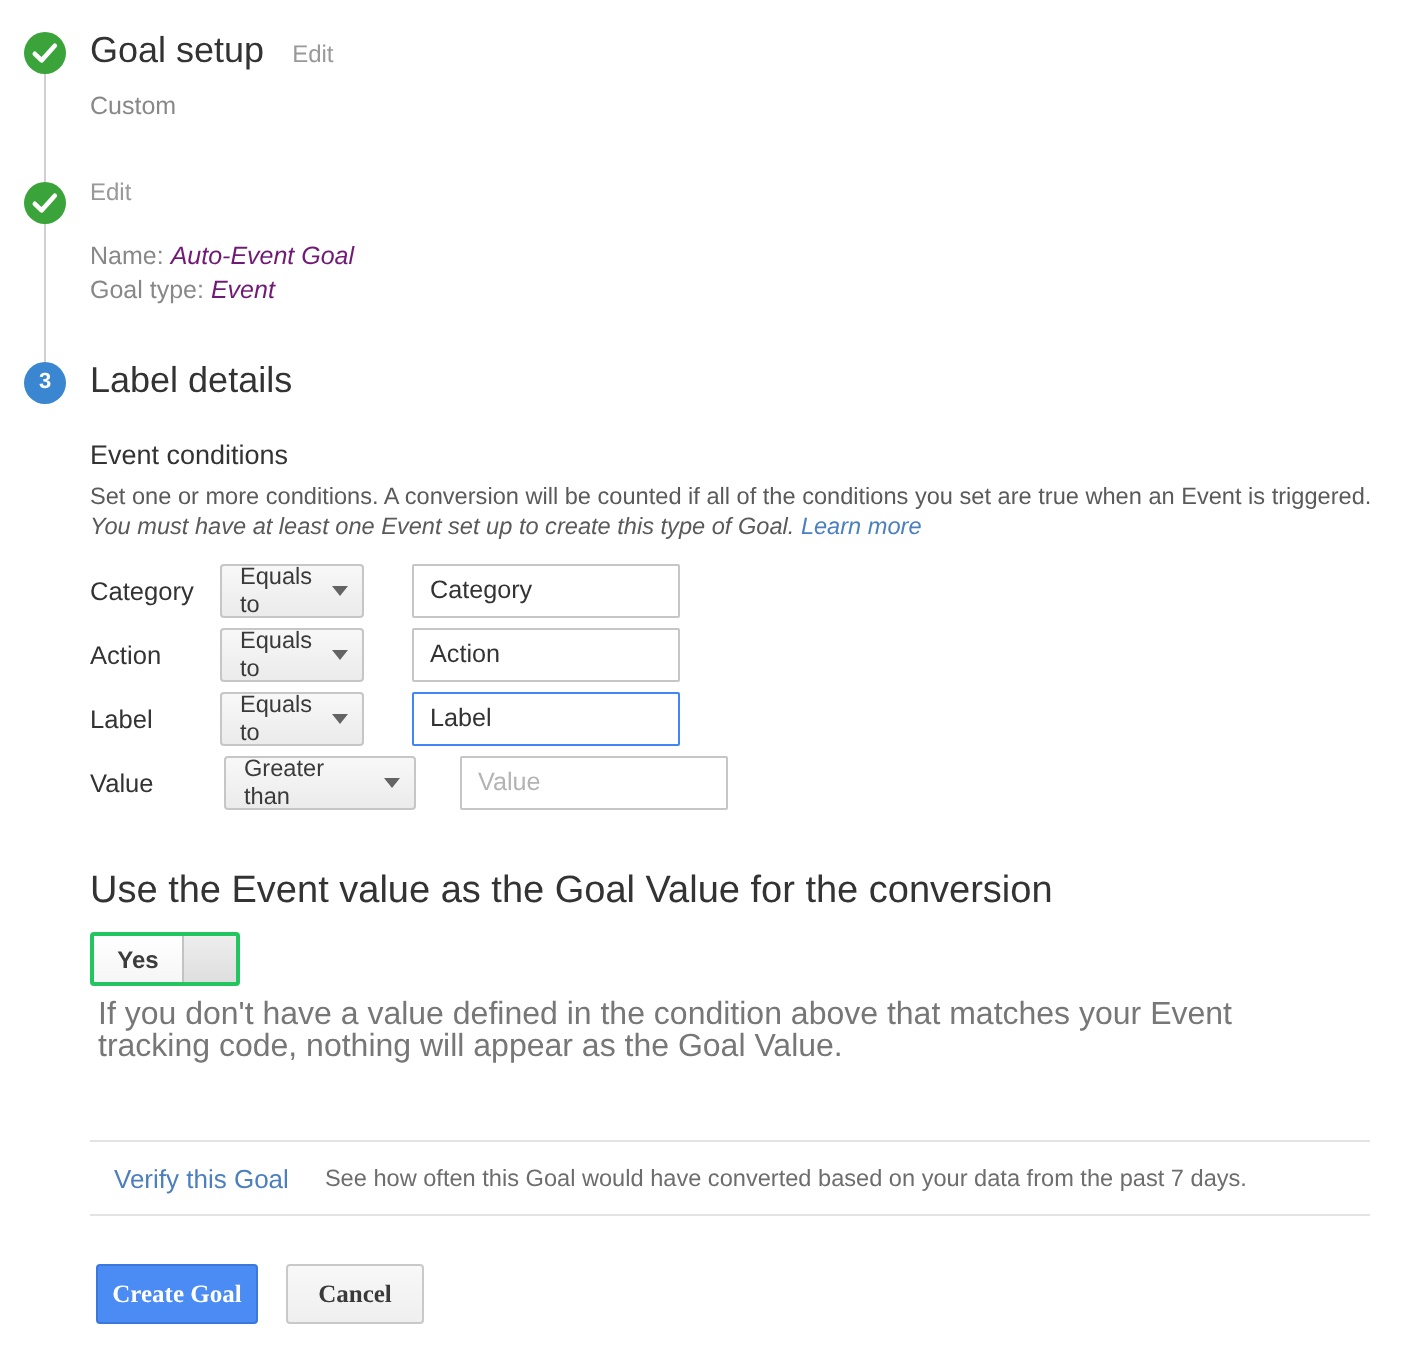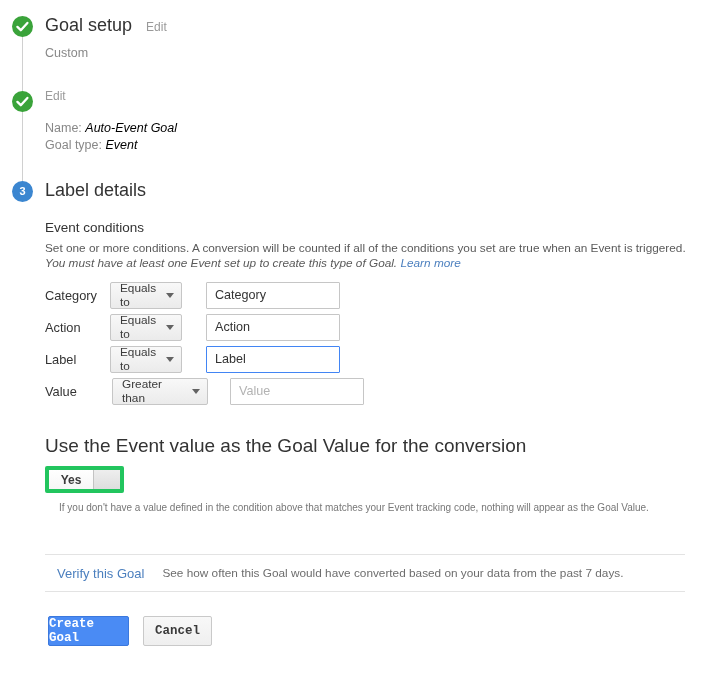--- a/index.html
+++ b/index.html
@@ -76,21 +76,21 @@
     color: #999999;
     cursor: pointer;
   }
   .step-body {
     font-size: 12.5px;
     color: #888888;
     line-height: 17px;
     padding-top: 7px;
   }
   .step-body em {
-    color: #000000;
+    color: #701a75;
   }
 
   #step-setup { position: absolute; left: 0; top: 14px; }
   #step-desc  { position: absolute; left: 0; top: 89px; }
   #step-details { position: absolute; left: 0; top: 179px; }
 
   
   .details-panel {
     position: absolute;
     left: 45px;
@@ -195,21 +195,21 @@
     color: #333333;
     line-height: 18px;
   }
 
   .toggle {
     margin-top: 11px;
     display: inline-flex;
     height: 27px;
     border-radius: 2px;
     overflow: hidden;
-    border: 4px solid #22c55e;
+    border: 2px solid #22c55e;
     box-sizing: border-box;
     cursor: pointer;
     user-select: none;
   }
   .toggle .tg-label {
     width: 44px;
     display: flex;
     align-items: center;
     justify-content: center;
     font-size: 12px;
@@ -218,23 +218,23 @@
     background: linear-gradient(#ffffff, #f6f6f6);
   }
   .toggle .tg-knob {
     width: 26px;
     background: linear-gradient(#eeeeee, #dedede);
     border-left: 1px solid #c3c3c3;
   }
 
   .toggle-note {
     margin-top: 7px;
-    margin-left: 14px;
+    margin-left: 4px;
     width: 620px;
-    font-size: 10px;
+    font-size: 16px;
     color: #777777;
     line-height: 16px;
   }
 
   
   .divider {
     height: 1px;
     background: #e3e3e3;
     width: 640px;
   }
@@ -268,21 +268,21 @@
     box-sizing: border-box;
     height: 30px;
     border-radius: 2px;
     font-size: 12.5px;
     font-weight: bold;
     display: inline-flex;
     align-items: center;
     justify-content: center;
     cursor: pointer;
     user-select: none;
-    font-family: Liberation Mono, monospace;
+    font-family: Liberation Serif, serif;
   }
   .btn-primary {
     width: 81px;
     background: #4a8bf4;
     border: 1px solid #3b78dd;
     color: #ffffff;
   }
   .btn-secondary {
     width: 69px;
     background: linear-gradient(#f8f8f8, #efefef);

